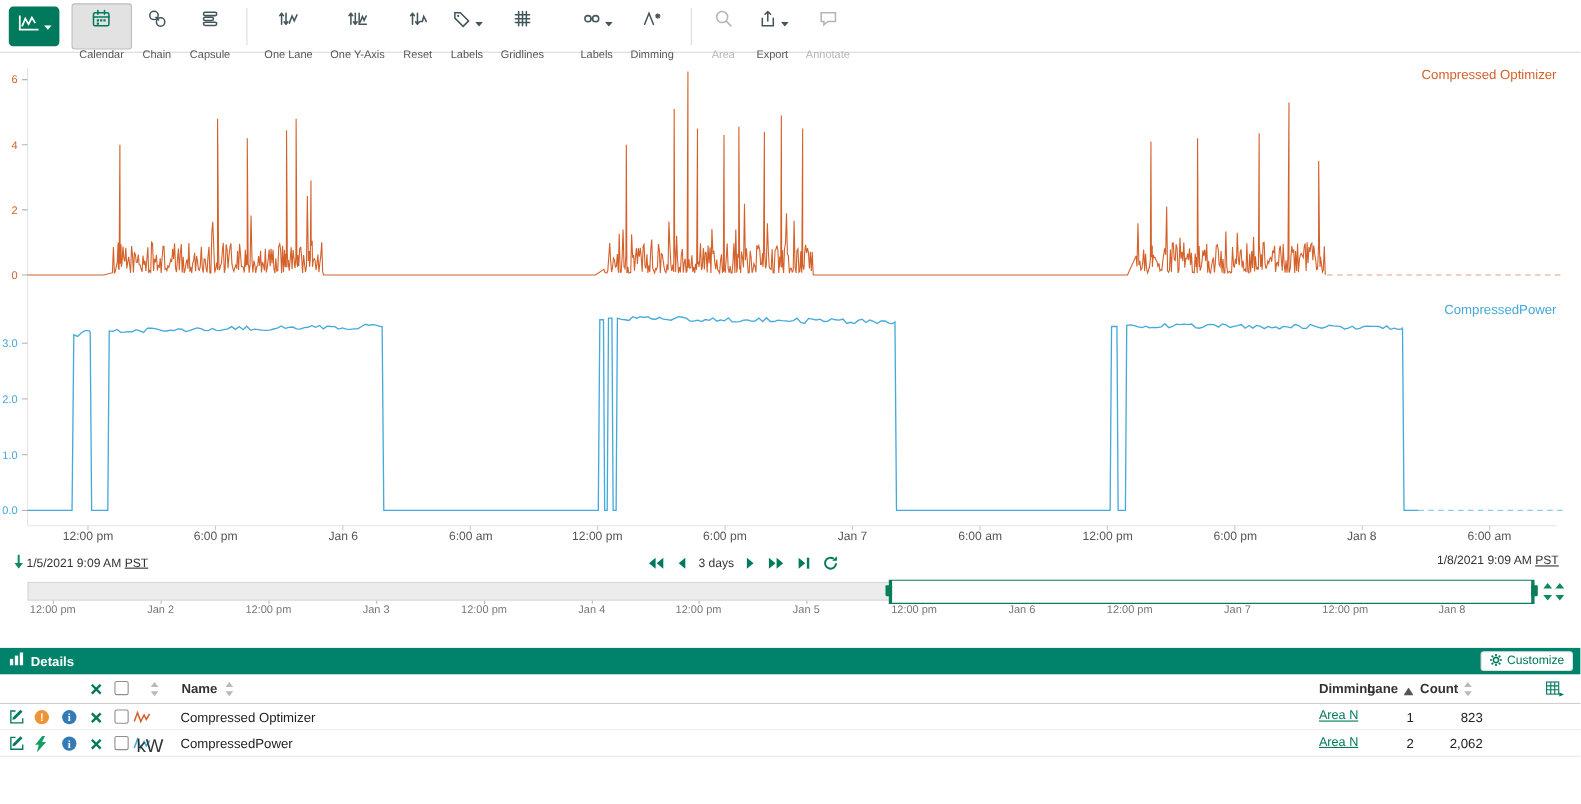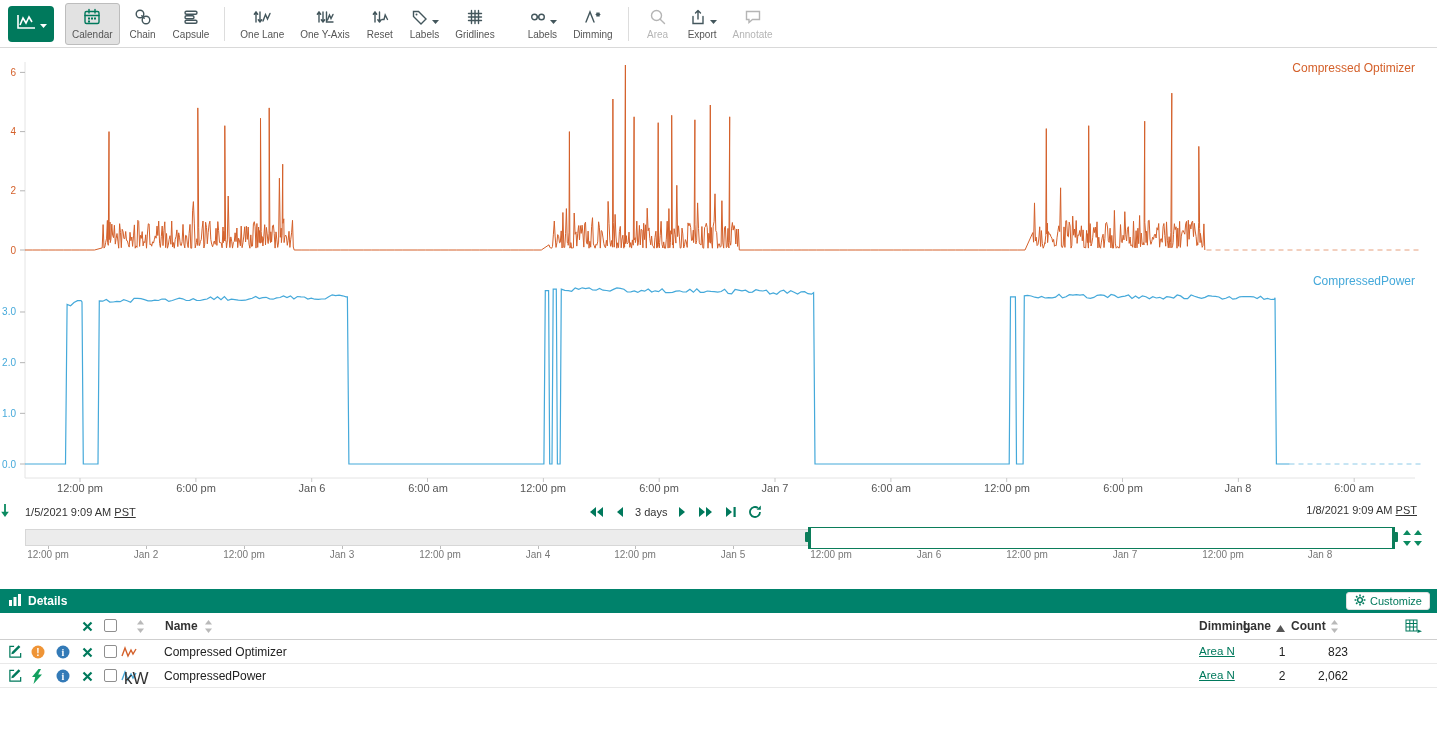--- a/index.html
+++ b/index.html
@@ -5,36 +5,36 @@
   *{box-sizing:border-box;margin:0;padding:0}
   html,body{background:#fff}
   body{font-family:"Liberation Sans",sans-serif;color:#333}
   #app{position:relative;width:1437px;height:731px;background:#fff;overflow:hidden}
 
   
   .toolbar{position:absolute;top:0;left:0;width:1437px;height:48px;background:#fff;border-bottom:1px solid #d9d9d9;display:flex;align-items:center;padding-left:8px;z-index:6}
   .chart-btn{width:46px;height:36px;background:#00795c;border-radius:4px;display:flex;align-items:center;justify-content:center;gap:3px;cursor:pointer;margin-right:10px;flex:none}
   .tb{display:flex;flex-direction:column;align-items:center;justify-content:flex-start;min-width:42px;height:42px;padding:3px 6px 2px;margin:0 1px;border-radius:3px;border:1px solid transparent;cursor:pointer;flex:none}
   .tb.active{background:#e2e2e2;border-color:#bdbdbd}
-  .tb .lbl{font-size:10px;color:#555;margin-top:2px;white-space:nowrap}
+  .tb .lbl{font-size:10px;color:#555;margin-top:18px;white-space:nowrap}
   .tb.disabled .lbl{color:#b5b5b5}
   .tb .tbicon{display:flex;align-items:flex-end;gap:2px;height:20px}
   .tbsep{width:1px;height:34px;background:#ddd;margin:0 7px;flex:none}
   .gap{margin-left:18px}
 
   
   #chart-svg{position:absolute;top:48px;left:0}
   .lane-label{position:absolute;right:22px;font-size:12px;z-index:2}
   #xaxis,#ovlabels{position:absolute;left:0;width:1437px;height:16px}
   #xaxis{top:482px}
   .xtick{position:absolute;transform:translateX(-50%);font-size:11px;color:#555;white-space:nowrap}
 
   
   .range-row{position:absolute;left:0;width:1437px;height:20px;font-size:11px;color:#333}
-  .rr-left{position:absolute;left:0;top:2px;display:flex;align-items:center;gap:15px}
+  .rr-left{position:absolute;left:12px;top:2px;display:flex;align-items:center;gap:2px}
   .rr-right{position:absolute;right:20px;top:2px;display:flex;align-items:center;gap:4px}
   .tz{text-decoration:underline}
   .navgroup{position:absolute;left:588px;top:0;display:flex;align-items:center;gap:11px;height:20px}
   .navbtn{display:flex;align-items:center;cursor:pointer}
   .durlabel{font-size:11px;color:#333;cursor:pointer}
 
   
   .ovtrack{position:absolute;left:25px;top:529px;width:1370px;height:17px;background:#ececec;border:1px solid #d7d7d7}
   #ovlabels{top:549px}
   .ovtick{position:absolute;transform:translateX(-50%);font-size:10px;color:#777;white-space:nowrap}

